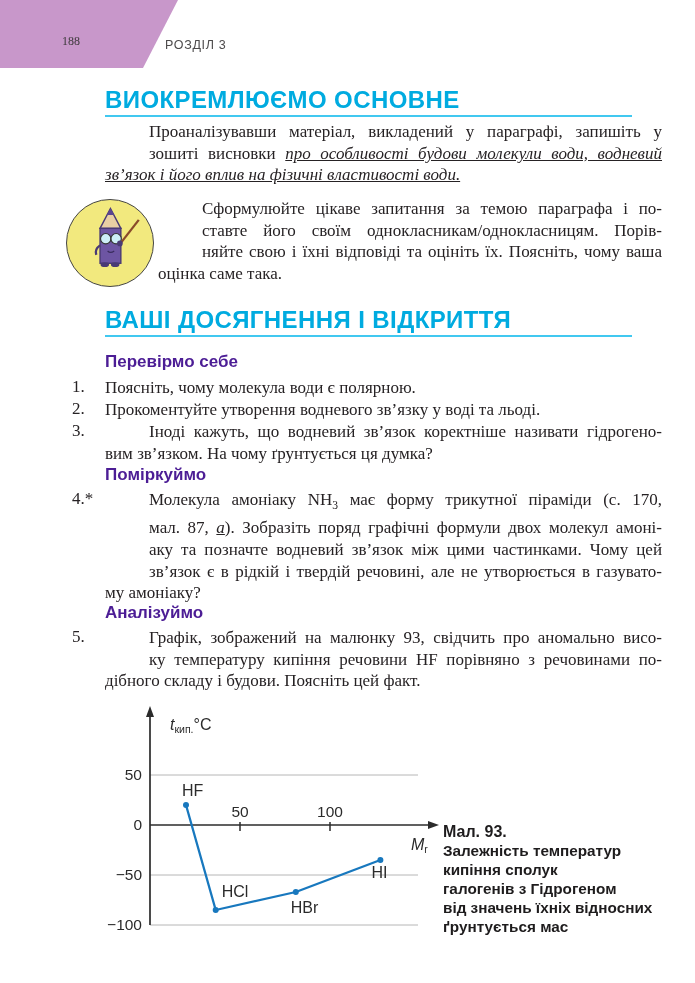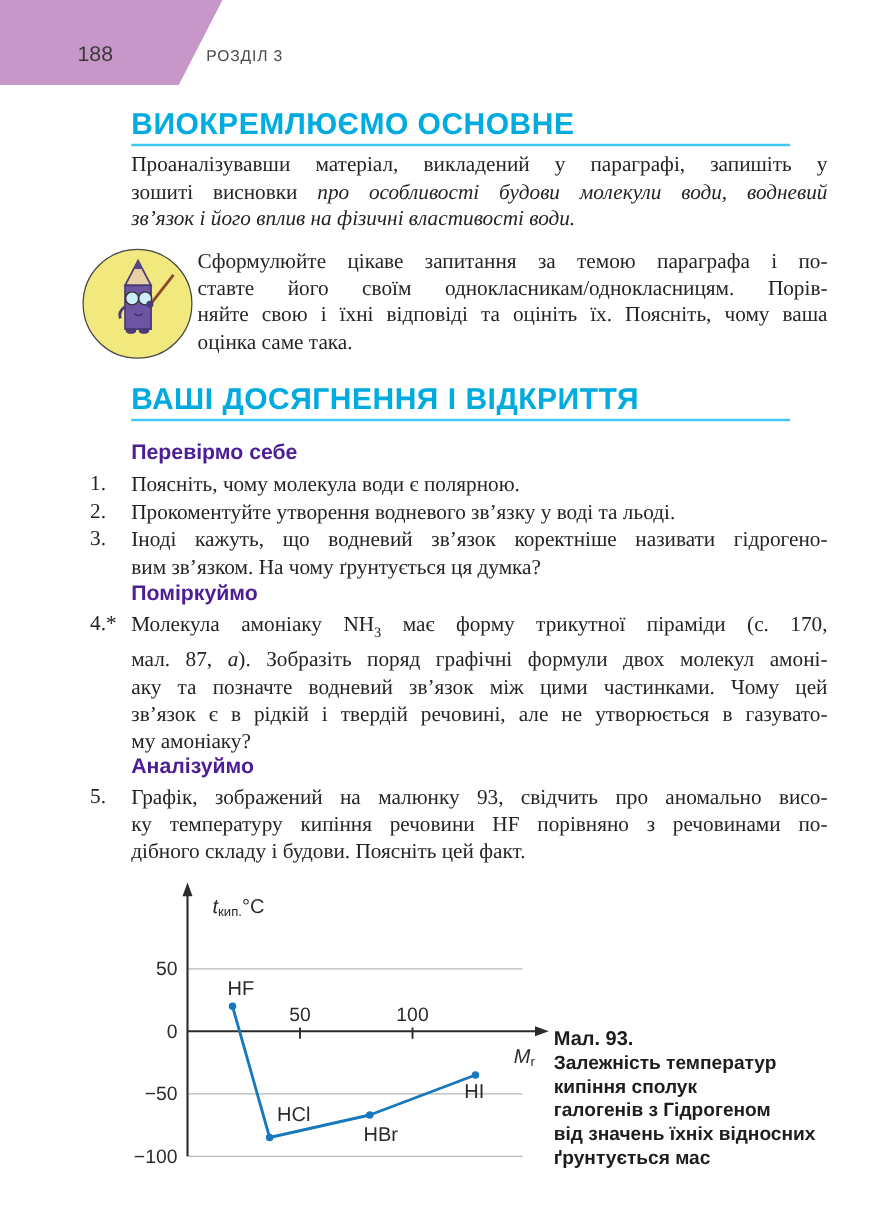--- a/index.html
+++ b/index.html
@@ -1,33 +1,33 @@
 <!DOCTYPE html>
 <html><head>
 <meta charset="utf-8">
 <style>
   html,body{margin:0;padding:0;background:#ffffff;}
   .page{position:relative;width:695px;height:983px;background:#fff;overflow:hidden;
         font-family:"Liberation Serif",serif;color:#262224;}
   
   .hdr-shape{position:absolute;left:0;top:0;width:178px;height:68px;background:#c897ca;
              clip-path:polygon(0 0,178px 0,143px 68px,0 68px);}
-  .page-num{position:absolute;left:62px;top:34px;font-family:Liberation Sans, sans-serif;
-            font-size:17px;color:#3c383a;}
+  .page-num{position:absolute;left:62px;top:34px;font-family:Liberation Serif, serif;
+            font-size:12px;color:#3c383a;}
   .chapter{position:absolute;left:165px;top:38px;font-family:"Liberation Sans",sans-serif;
            font-size:12.5px;letter-spacing:.7px;color:#4c4a4b;}
   
   .cyan-h{position:absolute;left:105px;font-family:"Liberation Sans",sans-serif;
           font-weight:bold;font-size:24px;letter-spacing:.4px;color:#00abe0;}
   .rule{position:absolute;left:105px;width:527px;height:2px;background:#41c8f0;}
   
   .block{position:absolute;left:105px;width:557px;}
   .ln{font-size:17px;line-height:21.7px;}
-  .j{text-align:justify;text-align-last:justify;}
-  .it{font-style:italic;}
+  .j{text-align:justify;text-align-last:justify;margin-left:44px;}
+  .it{font-style:italic;text-decoration:underline;}
   .subhead{position:absolute;left:105px;font-family:"Liberation Sans",sans-serif;
            font-weight:bold;font-size:17px;color:#4c1d95;}
   .item{position:absolute;left:72px;width:590px;padding-left:33px;box-sizing:border-box;}
   .item .num{position:absolute;left:0;top:0;font-size:17px;}
   sub{font-size:.68em;}
   
   .mascot{position:absolute;left:66px;top:199px;width:88px;height:88px;border-radius:50%;
           background:#f2e97e;border:1.5px solid #454545;box-sizing:border-box;}
   
   .chart-wrap{position:absolute;left:100px;top:700px;width:345px;height:258px;}

